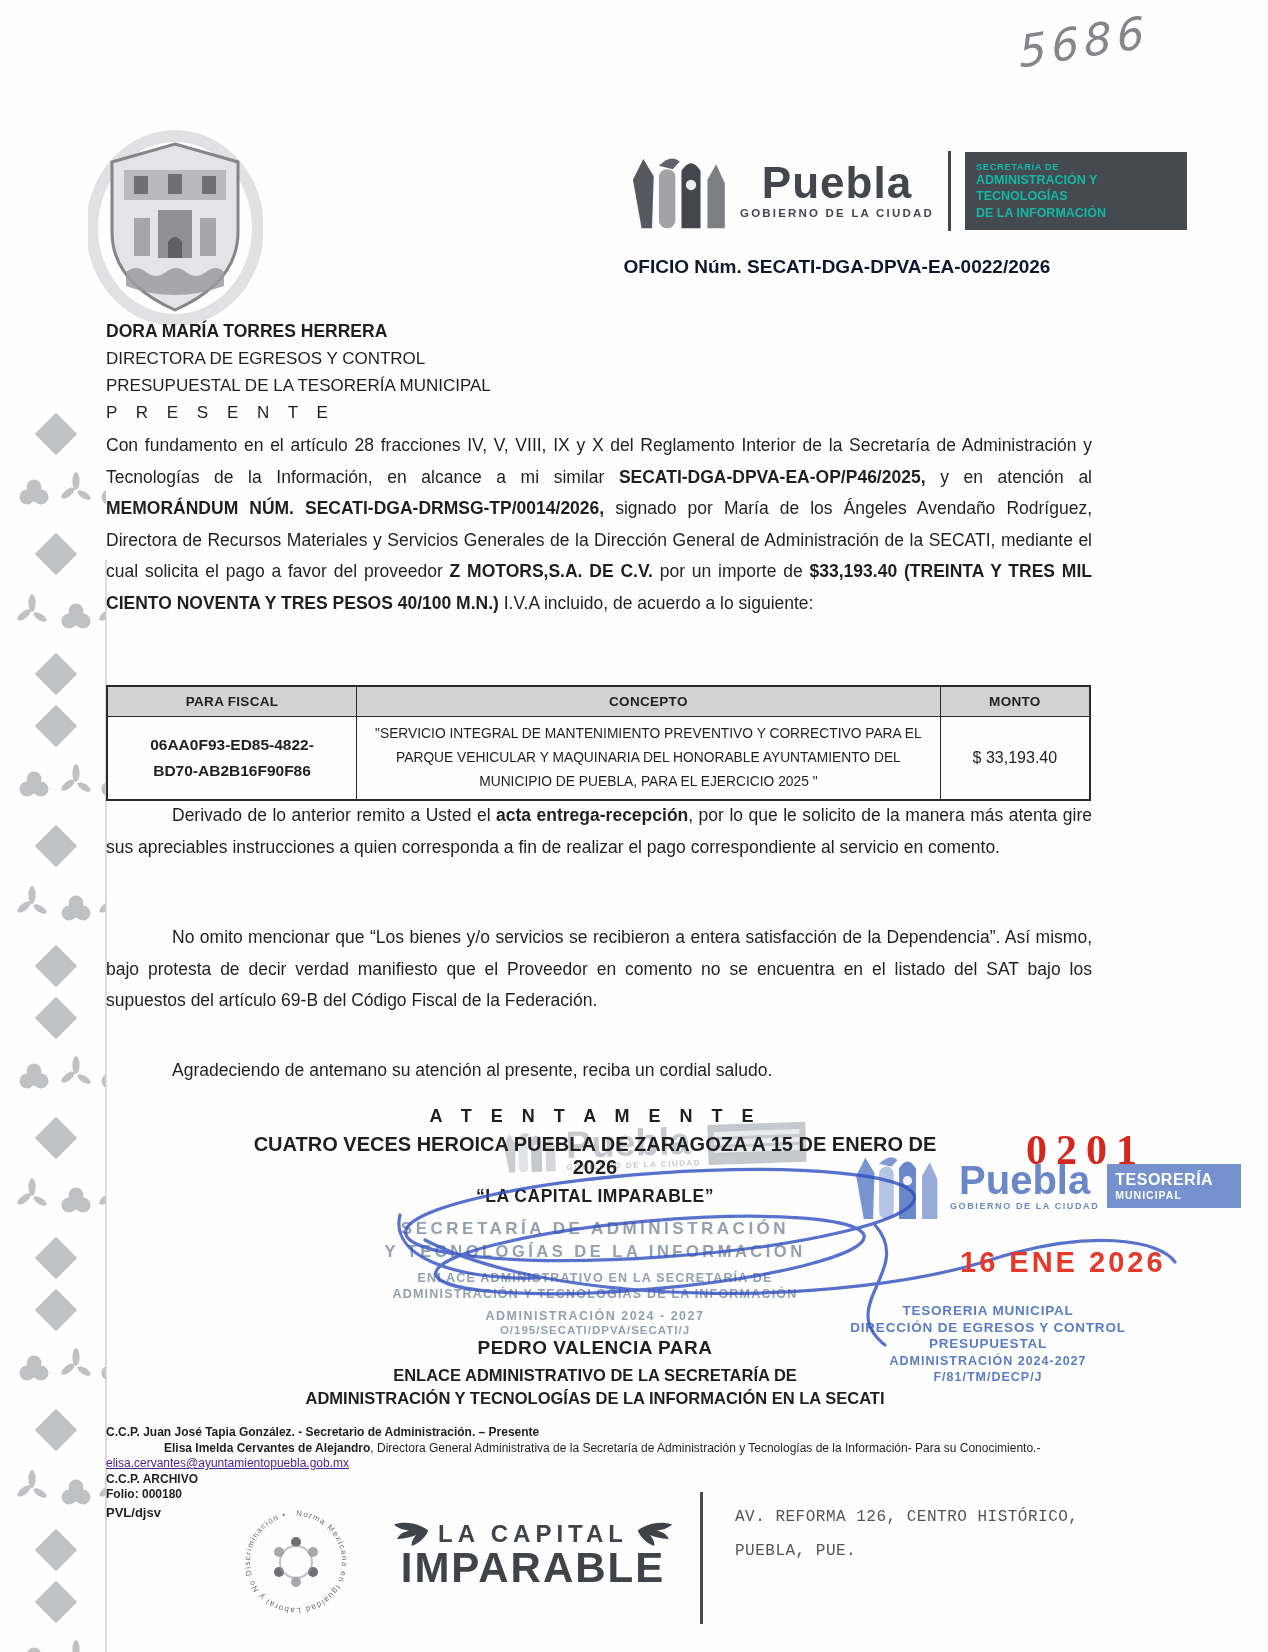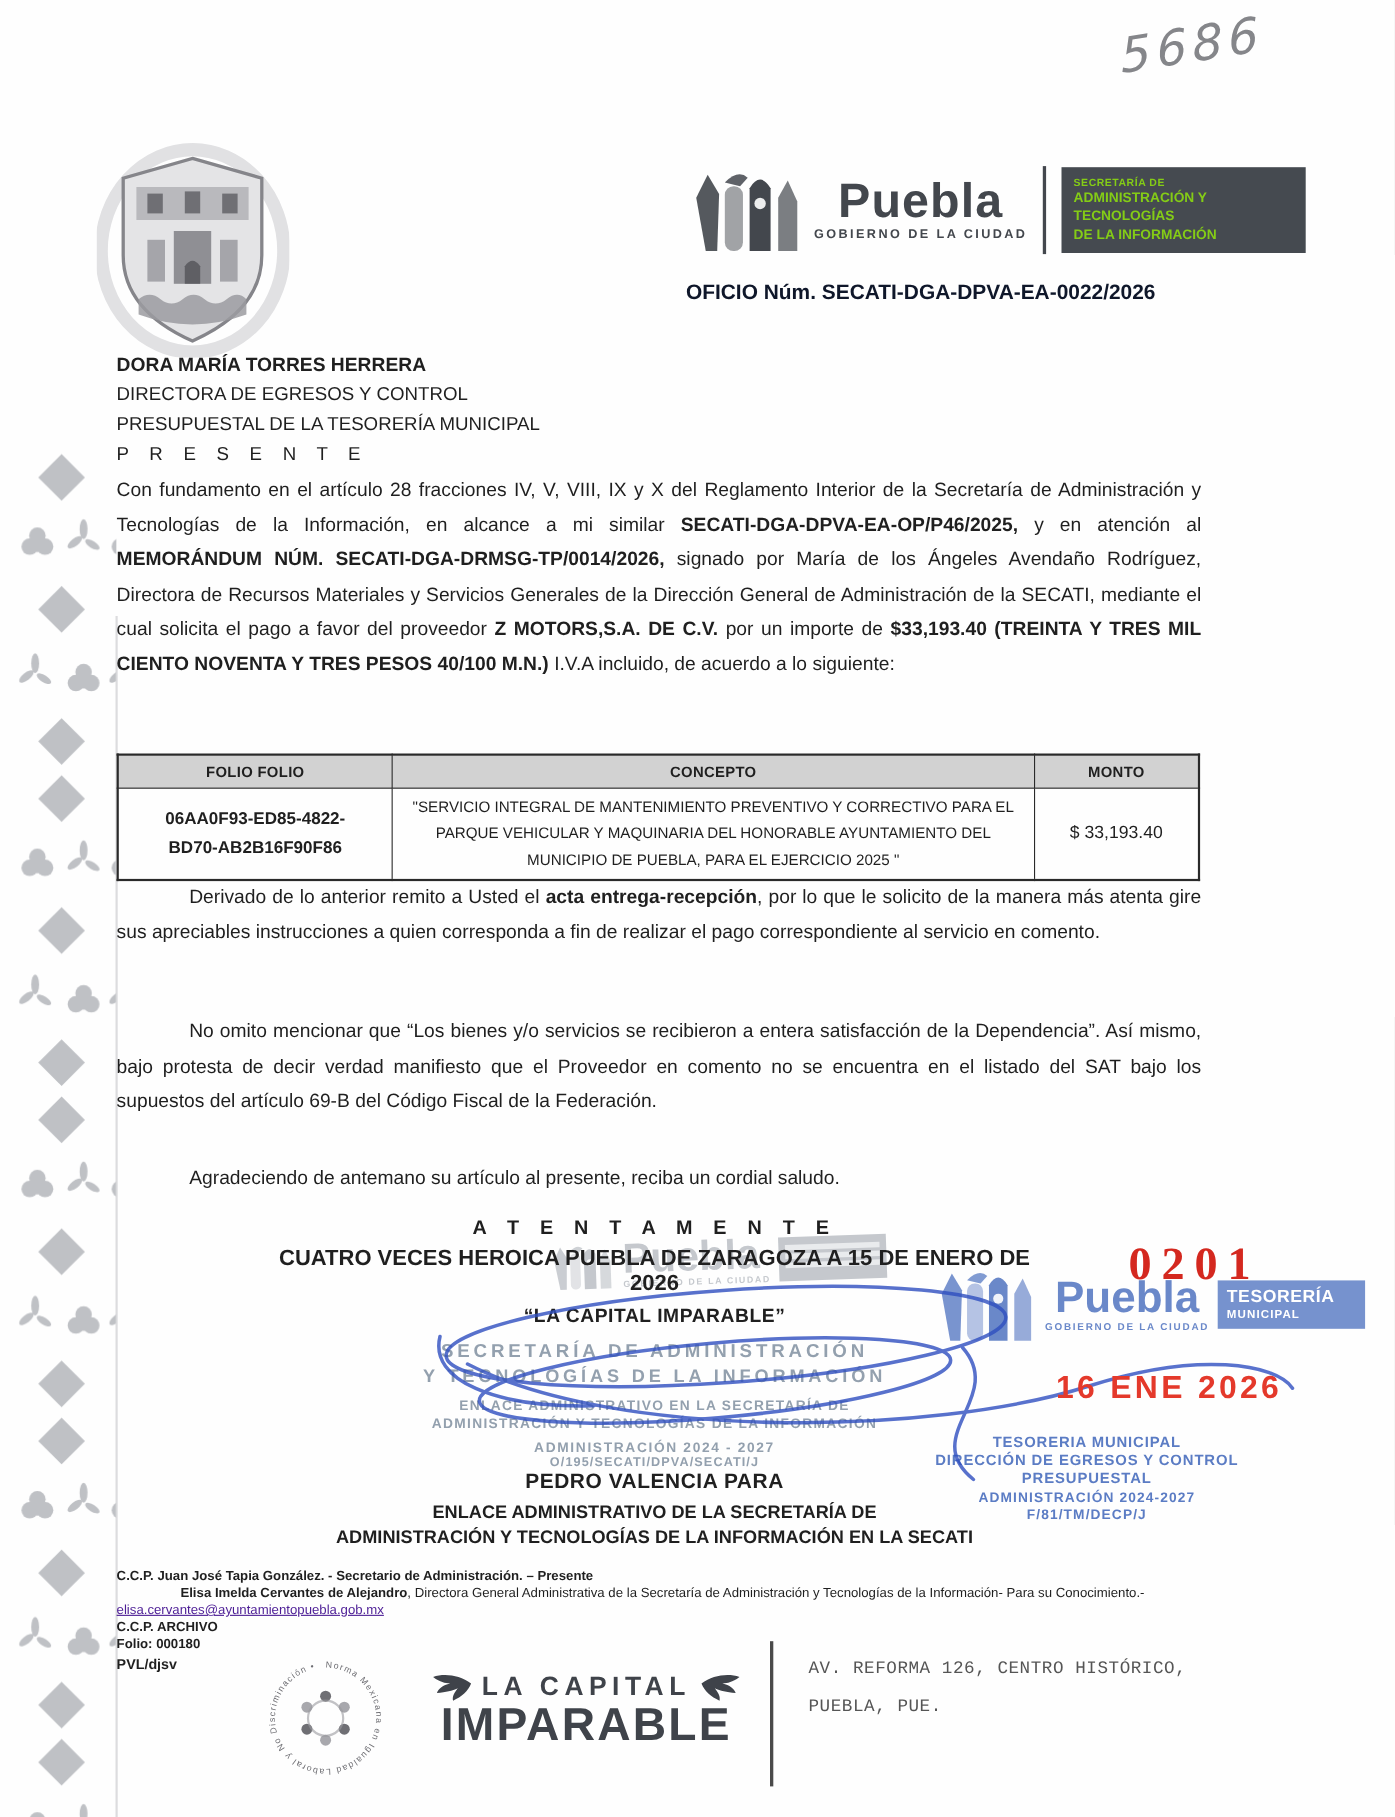--- a/index.html
+++ b/index.html
@@ -10,21 +10,21 @@
   
   .handwrite{left:1018px;top:16px;font-size:44px;color:#85868a;font-style:italic;
              letter-spacing:5px;transform:rotate(-9deg) skewX(-6deg);font-family:"DejaVu Sans",sans-serif;}
   
   .hdr{left:626px;top:146px;display:flex;align-items:center;gap:10px;}
   .hdr-icon{color:#43474d;}
   .hdr-word{text-align:center;color:#43474d;}
   .hdr-brand{font-size:44px;font-weight:800;letter-spacing:1px;line-height:.9;}
   .hdr-tag{font-size:11.5px;font-weight:700;letter-spacing:2.2px;margin-top:5px;}
   .hdr-bar{width:3px;height:80px;background:#43474d;margin:0 4px;}
-  .hdr-box{background:#454a50;color:#84cc16;padding:9px 11px;width:200px;}
+  .hdr-box{background:#454a50;color:#14b8a6;padding:9px 11px;width:200px;}
   .bx1{font-size:9.5px;font-weight:600;letter-spacing:.5px;}
   .bx2{font-size:12.5px;font-weight:800;line-height:1.3;}
   .oficio{left:598px;top:256px;width:478px;text-align:center;font-size:19px;font-weight:800;color:#0f172a;}
   
   .addr{left:106px;top:318px;font-size:17px;line-height:27px;}
   .addr-name{font-weight:800;font-size:17.5px;}
   .addr-sal{letter-spacing:7px;font-weight:500;}
   
   .para{left:106px;width:986px;font-size:17.5px;line-height:31.6px;text-align:justify;}
   .ind{text-indent:66px;}
@@ -195,40 +195,40 @@
   <div class="abs para p1"><span>Con fundamento en el artículo 28 fracciones IV, V, VIII, IX y X del Reglamento Interior de la Secretaría de Administración y Tecnologías de la Información,  en alcance a mi similar </span><span class="rb">SECATI-DGA-DPVA-EA-OP/P46/2025,</span><span> y en atención al </span><span class="rb">MEMORÁNDUM NÚM. SECATI-DGA-DRMSG-TP/0014/2026,</span><span> signado por María de los Ángeles Avendaño Rodríguez, Directora de Recursos Materiales y Servicios Generales de la Dirección General de Administración de la SECATI, mediante el cual solicita el pago a favor del proveedor </span><span class="rb">Z MOTORS,S.A. DE C.V.</span><span> por un importe de </span><span class="rb">$33,193.40 (TREINTA Y TRES MIL CIENTO NOVENTA Y TRES PESOS 40/100 M.N.)</span><span> I.V.A incluido, de acuerdo a lo siguiente:</span></div>
 
   <table class="abs doc-table">
     <colgroup>
         <col style="width:250px">
         <col style="width:585px">
         <col style="width:150px">
       </colgroup>
     <thead>
       <tr>
-        <th>FOLIO FOLIO</th>
+        <th>PARA FISCAL</th>
         <th>CONCEPTO</th>
         <th>MONTO</th>
       </tr>
     </thead>
     <tbody>
       <tr>
         <td class="cell-folio">
           <div>06AA0F93-ED85-4822-</div>
           <div>BD70-AB2B16F90F86</div>
         </td>
         <td class="cell-conc">"SERVICIO INTEGRAL DE MANTENIMIENTO PREVENTIVO Y CORRECTIVO PARA EL PARQUE VEHICULAR Y MAQUINARIA DEL HONORABLE AYUNTAMIENTO DEL MUNICIPIO DE PUEBLA, PARA EL EJERCICIO 2025 "</td>
         <td class="cell-monto">$ 33,193.40</td>
       </tr>
     </tbody>
   </table>
 
   <div class="abs para ind p2"><span>Derivado de lo anterior remito a Usted el </span><span class="rb">acta entrega-recepción</span><span>, por lo que le solicito de la manera más atenta gire sus apreciables instrucciones a quien corresponda a fin de realizar el pago correspondiente al servicio en comento.</span></div>
   <div class="abs para ind p3">No omito mencionar que “Los bienes y/o servicios se recibieron a entera satisfacción de la Dependencia”. Así mismo, bajo protesta de decir verdad manifiesto que el Proveedor en comento no se encuentra en el listado del SAT bajo los supuestos del artículo 69-B del Código Fiscal de la Federación.</div>
-  <div class="abs para ind p4">Agradeciendo de antemano su artículo al presente, reciba un cordial saludo.</div>
+  <div class="abs para ind p4">Agradeciendo de antemano su atención al presente, reciba un cordial saludo.</div>
 
   <div class="abs ghost">
     <svg width="58" height="46">
         <use href="#pbicon"></use>
       </svg>
     <div>
       <div class="gword">Puebla</div>
       <div class="gtag">GOBIERNO DE LA CIUDAD</div>
     </div>
     <div class="gbox">

